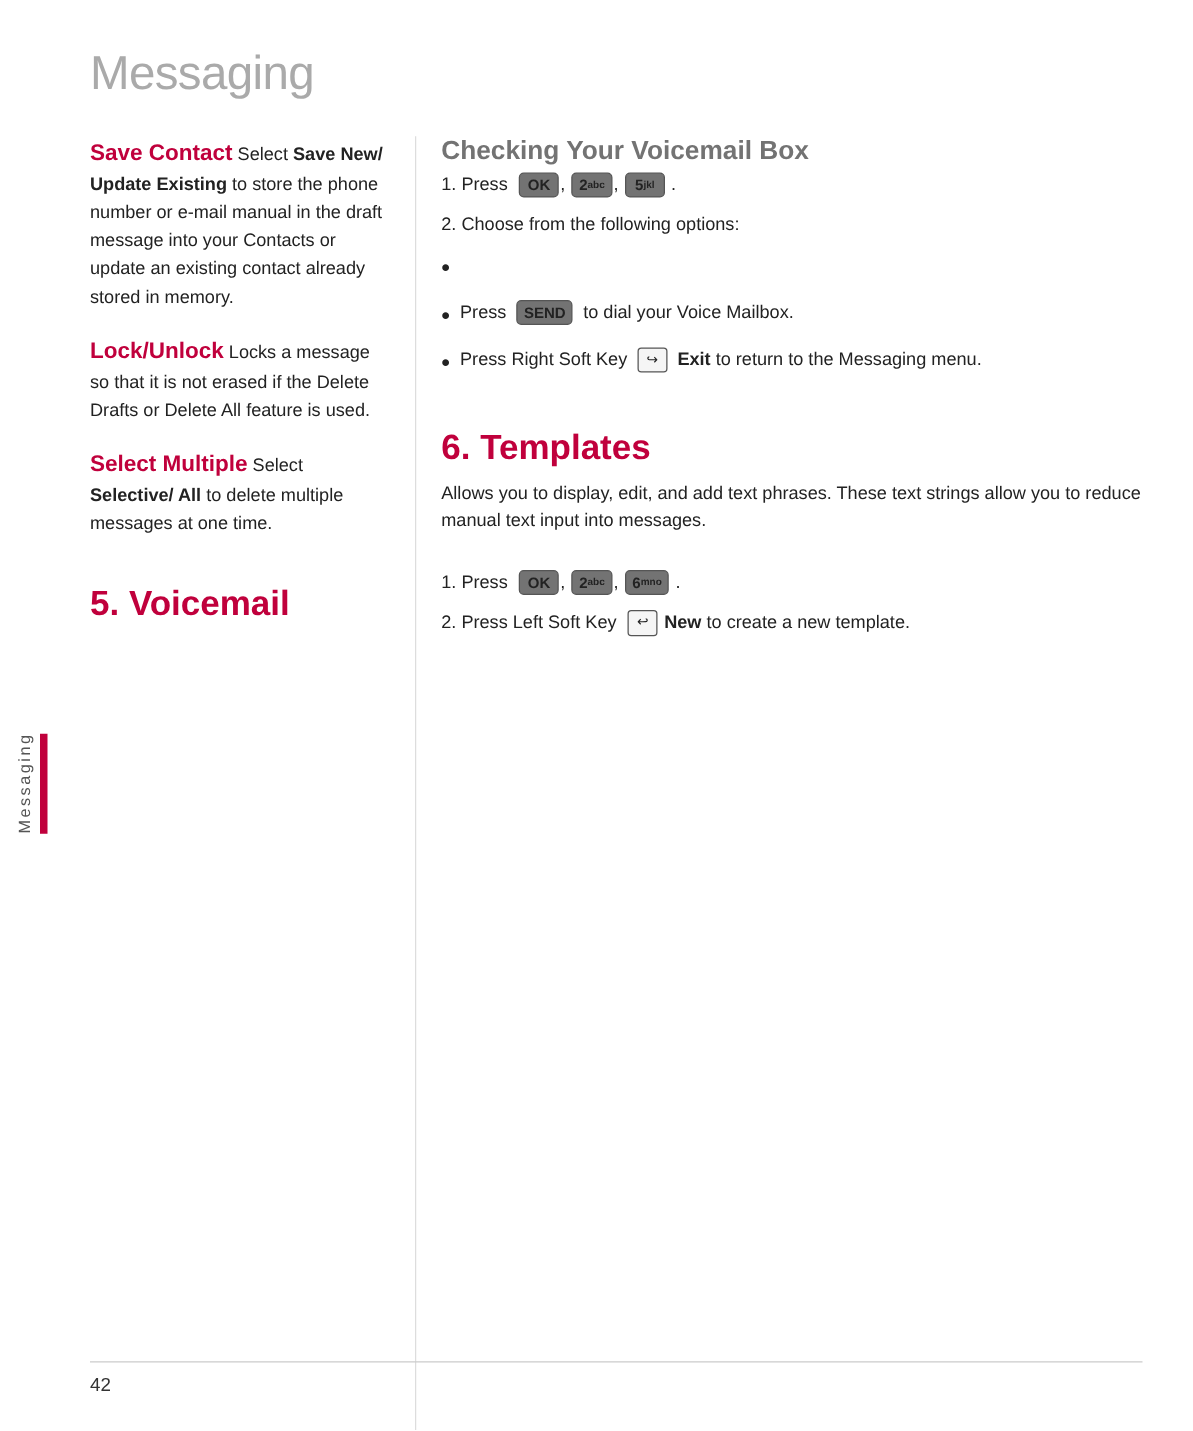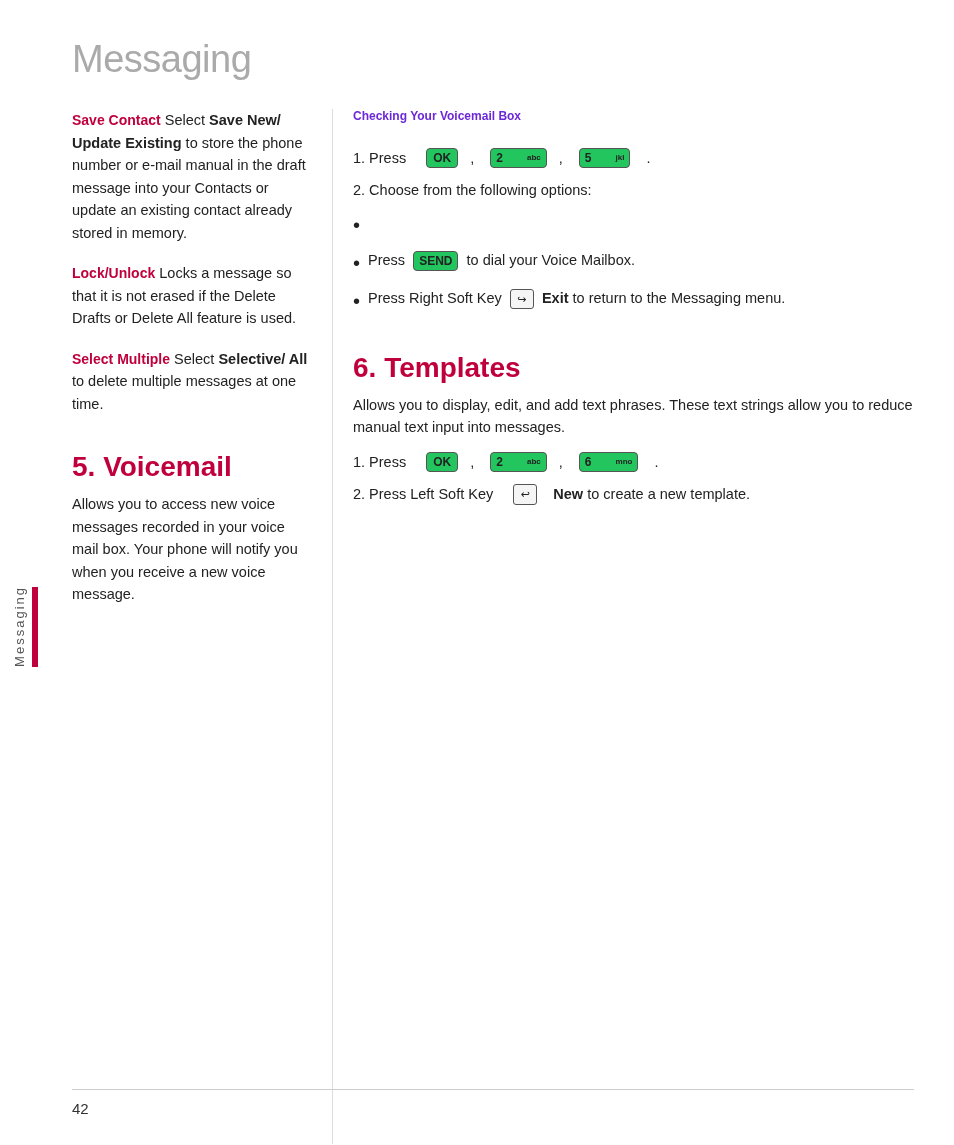--- a/index.html
+++ b/index.html
@@ -76,21 +76,21 @@
       border-left: 1px solid #ddd;
     }
 
     .section-block {
       margin-bottom: 18px;
     }
 
     .term-label {
       color: #c0003c;
       font-weight: bold;
-      font-size: 14px;
+      font-size: 18px;
     }
 
     .term-bold {
       font-weight: bold;
       font-size: 14.5px;
     }
 
     .section-text {
       font-size: 14.5px;
       line-height: 1.55;
@@ -99,34 +99,34 @@
 
     .section-heading-large {
       font-size: 28px;
       font-weight: bold;
       color: #c0003c;
       margin-bottom: 10px;
       margin-top: 36px;
     }
 
     .section-heading-medium {
-      font-size: 12px;
-      font-weight: bold;
-      color: #6d28d9;
-      margin-bottom: 24px;
+      font-size: 21px;
+      font-weight: bold;
+      color: #737373;
+      margin-bottom: 4px;
     }
 
     .step-line {
       font-size: 14.5px;
       line-height: 1.55;
       margin-bottom: 10px;
       display: flex;
       align-items: center;
       flex-wrap: wrap;
-      gap: 12px;
+      gap: 1px;
     }
 
     .bullet-list {
       list-style: none;
       margin: 6px 0 10px 0;
     }
 
     .bullet-list li {
       display: flex;
       align-items: flex-start;
@@ -145,33 +145,32 @@
 
     .key-btn {
       display: inline-flex;
       align-items: center;
       justify-content: center;
       border: 1.5px solid #555;
       border-radius: 4px;
       padding: 1px 5px;
       font-size: 12px;
       font-weight: bold;
-      background: #22c55e;
+      background: #737373;
       color: #222;
       min-width: 32px;
       min-height: 20px;
       vertical-align: middle;
       white-space: nowrap;
       line-height: 1.2;
     }
 
     .key-btn sup {
       font-size: 8px;
       vertical-align: super;
-      margin-left: 24px;
     }
 
     .soft-key-icon {
       display: inline-flex;
       align-items: center;
       justify-content: center;
       border: 1.5px solid #555;
       border-radius: 3px;
       padding: 1px 4px;
       font-size: 11px;
@@ -238,21 +237,20 @@
         <p class="section-text">
           <span class="term-label">Select Multiple</span>
           <span>  Select </span>
           <span class="term-bold">Selective/ All</span>
           <span> to delete multiple messages at one time.</span>
         </p>
       </div>
 
       <div class="section-block">
         <div class="section-heading-large">5. Voicemail</div>
-        <p class="section-text">Allows you to access new voice messages recorded in your voice mail box. Your phone will notify you when you receive a new voice message.</p>
       </div>
 
     </div>
 
     <div class="right-col">
 
       <div class="section-block">
         <div class="section-heading-medium">Checking Your Voicemail Box</div>
 
         <div class="step-line">
@@ -283,21 +281,21 @@
             <span class="bullet-dot">•</span>
             <span>
               Press Right Soft Key &nbsp;<span class="soft-key-icon">↪</span>&nbsp; <span class="bold-text">Exit</span> to return to the Messaging menu.
             </span>
           </li>
         </ul>
       </div>
 
       <div class="section-block">
         <div class="section-heading-large">6. Templates</div>
-        <p class="section-text" style="margin-bottom:12px;">Allows you to display, edit, and add text phrases. These text strings allow you to reduce manual text input into messages.</p>
+        <p class="section-text" style="margin-bottom:26px;">Allows you to display, edit, and add text phrases. These text strings allow you to reduce manual text input into messages.</p>
 
         <div class="step-line">
           <span>1. Press &nbsp;</span>
           <span class="key-btn">OK</span>
           <span>,&nbsp;</span>
           <span class="key-btn">2 <sup>abc</sup></span>
           <span>,&nbsp;</span>
           <span class="key-btn">6 <sup>mno</sup></span>
           <span>&nbsp;.</span>
         </div>

